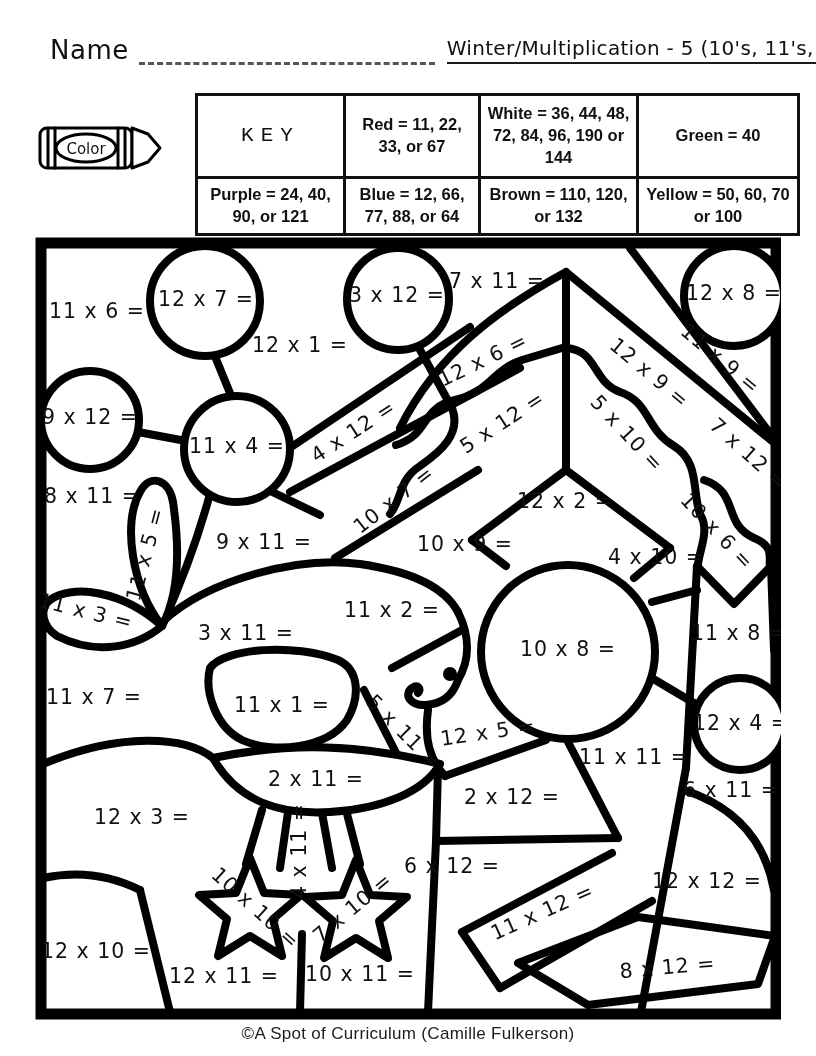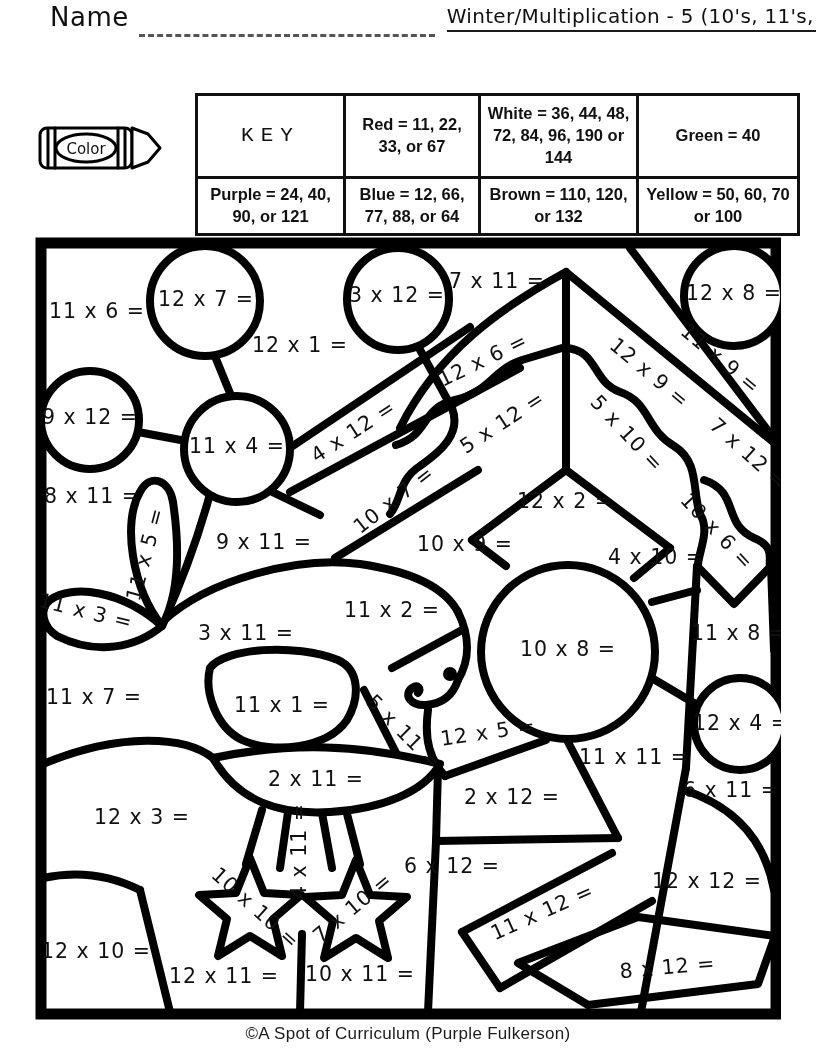--- a/index.html
+++ b/index.html
@@ -1,20 +1,20 @@
 <!DOCTYPE html>
 <html><head>
 <meta charset="utf-8">
 <style>
   html,body{margin:0;padding:0;background:#ffffff;}
   body{width:816px;height:1056px;position:relative;font-family:"DejaVu Sans",sans-serif;color:#111;overflow:hidden;}
   .page{position:absolute;inset:0;background:#fff;}
 
   
-  .name-row{position:absolute;left:50px;top:4px;width:748px;display:flex;align-items:flex-start;}
+  .name-row{position:absolute;left:50px;top:32px;width:748px;display:flex;align-items:center;}
   .name-label{font-size:26px;line-height:1;letter-spacing:0.5px;}
   .name-blank{flex:0 0 296px;height:30px;border-bottom:3px dashed #555;margin:0 12px 2px 10px;}
   .sheet-title{margin-left:auto;font-size:20px;border-bottom:2px solid #1a1a1a;padding-bottom:2px;white-space:nowrap;letter-spacing:0.3px;}
 
   .instructions{position:absolute;left:50px;top:58px;width:762px;font-size:19.5px;line-height:1.55;letter-spacing:0.2px;}
 
   
   .crayon{position:absolute;left:34px;top:116px;width:144px;height:64px;}
 
   
@@ -212,14 +212,14 @@
           <text transform="translate(731 797) rotate(0)">6 x 11 =</text>
           <text transform="translate(512 804) rotate(0)">2 x 12 =</text>
           <text transform="translate(452 873) rotate(0)">6 x 12 =</text>
           <text transform="translate(707 888) rotate(0)">12 x 12 =</text>
           <text transform="translate(545 918) rotate(-24)">11 x 12 =</text>
           <text transform="translate(668 974) rotate(-5)">8 x 12 =</text>
         </g>
     </svg>
   </div>
 
-  <div class="footer">©A Spot of Curriculum  (Purple Fulkerson)</div>
+  <div class="footer">©A Spot of Curriculum  (Camille Fulkerson)</div>
 </div>
 
 </body></html>

